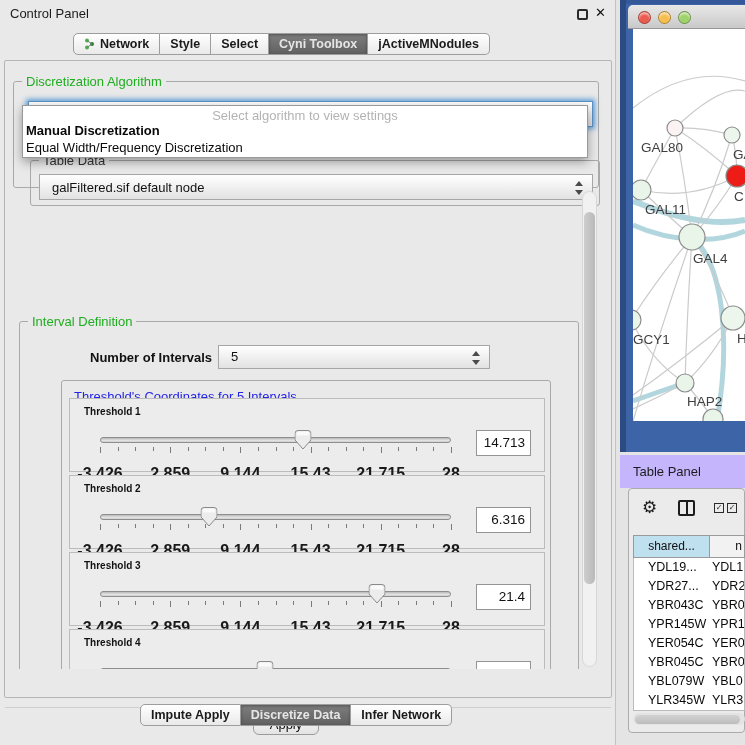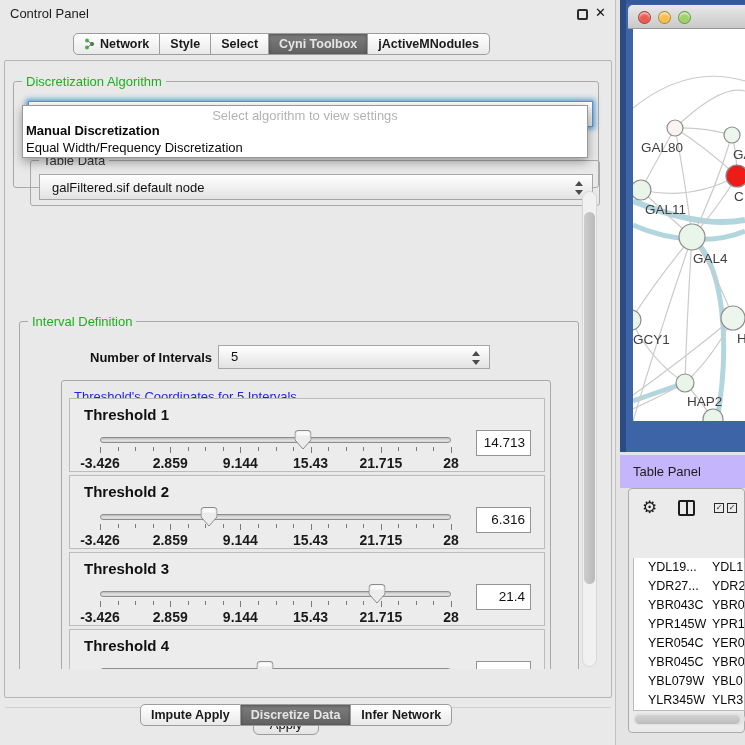--- a/index.html
+++ b/index.html
@@ -51,28 +51,28 @@
            box-shadow:0 4px 10px rgba(0,0,0,.35); z-index:40; }
   .popup .hint { text-align:center; color:#b3b3b3; font-size:13px; padding-top:2px; height:16px; }
   .popup .opt  { font-size:13px; color:#0a0a0a; padding-left:3px; height:17px; line-height:17px; white-space:nowrap; }
   .popup .opt.bold { font-weight:bold; }
 
   .lbl-bold { font-size:13px; font-weight:bold; color:#111; position:absolute; white-space:nowrap; }
   .noi-lbl { left:70px; top:28px; }
 
   
   .threshold-box { position:absolute; left:7px; width:476px; height:74px; background:#ececec; border:1px solid #bcbcbc; }
-  .th-label { position:absolute; left:14px; top:7px; font-size:15px; font-weight:bold; color:#111; }
+  .th-label { position:absolute; left:14px; top:7px; font-size:10px; font-weight:bold; color:#111; }
   .slider { position:absolute; left:30px; top:34px; width:351px; height:38px; }
   .track { position:absolute; left:0; top:4px; width:100%; height:6px; border:1px solid #8e8e8e; border-radius:4px;
            background:linear-gradient(#b9b9b9,#e3e3e3 60%,#cfcfcf); }
   .tick { position:absolute; width:1px; background:#7a7a7a; top:14px; }
   .tick.minor { height:4px; }
   .tick.major { height:6px; }
-  .ticklabel { position:absolute; top:22px; transform:translateX(-50%); font-size:14px; font-weight:bold; color:#1a1a1a; white-space:nowrap; }
+  .ticklabel { position:absolute; top:32px; transform:translateX(-50%); font-size:16px; font-weight:bold; color:#1a1a1a; white-space:nowrap; }
   .thumb { position:absolute; top:-3px; width:17px; height:20px; transform:translateX(-50%); }
   .value-box { position:absolute; right:13px; top:31px; width:55px; height:26px; background:#fff; border:1px solid #949494;
                font-size:13.5px; color:#111; text-align:right; line-height:24px; padding-right:5px; }
 
   
   .viewport { position:absolute; left:4px; top:128px; width:596px; height:480px; overflow:hidden; }
   .vscroll { position:absolute; left:573px; top:2px; width:15px; height:476px; background:#f1f1f1; border:1px solid #d7d7d7; border-radius:8px; }
   .vthumb { position:absolute; left:1px; top:20px; width:11px; height:372px; background:linear-gradient(90deg,#cdcdcd,#b9b9b9); border-radius:6px; }
 
   .apply-row { position:absolute; left:0; top:605px; width:606px; height:20px; border-top:1px solid #cfcfcf;margin-top:41px; }
@@ -375,20 +375,24 @@
 </div>
 
 <div class="tp-bar">
   <span>Table Panel</span>
 </div>
 <div class="tp-win">
   <span class="gear">⚙</span>
   <span class="col-ico"></span>
   <span class="cb c1">✓</span>
   <span class="cb c2">✓</span>
+  <div class="tp-head">
+    <div class="tp-hc h1">shared...</div>
+    <div class="tp-hc h2">n</div>
+  </div>
   <div class="tp-body" id="tp-rows">
       <div class="tp-row">
         <span class="tp-c1">YDL19...</span>
         <span class="tp-c2">YDL1</span>
       </div>
       <div class="tp-row">
         <span class="tp-c1">YDR27...</span>
         <span class="tp-c2">YDR2</span>
       </div>
       <div class="tp-row">

